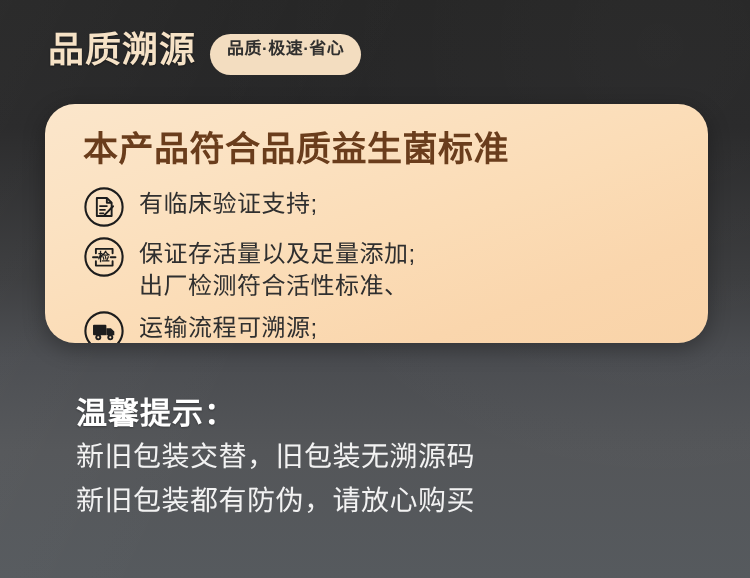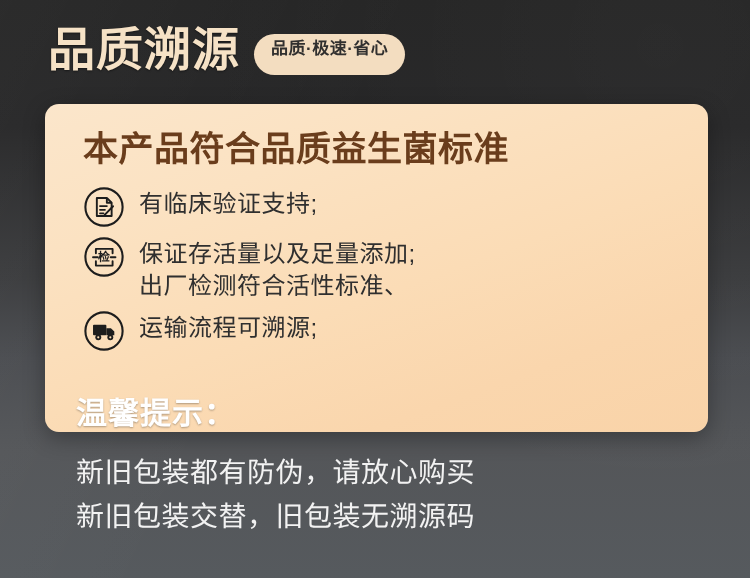--- a/index.html
+++ b/index.html
@@ -43,21 +43,21 @@
   
   .header {
     position: absolute;
     left: 48px;
     top: 24px;
     display: flex;
     align-items: center;
     z-index: 3;
   }
   .header-title {
-    font-size: 47px;
+    font-size: 36px;
     line-height: 1;
     font-weight: 700;
     letter-spacing: 1px;
     color: #f6e2c6;
     white-space: nowrap;
     text-shadow: 0 1px 2px rgba(0,0,0,0.45);
   }
   .header-badge {
     margin-left: 14px;
     margin-top: 10px;
@@ -71,22 +71,22 @@
     letter-spacing: 0.5px;
     white-space: nowrap;
   }
 
   
   .card {
     position: absolute;
     left: 45px;
     top: 104px;
     width: 663px;
-    height: 328px;
-    border-radius: 14px;
+    height: 239px;
+    border-radius: 30px;
     background:
       linear-gradient(160deg,
         #fbe6cb 0%,
         #fbe2c2 26%,
         #fbdcb6 55%,
         #fad6ad 78%,
         #f9d3a8 100%);
     box-shadow: 0 6px 22px rgba(0,0,0,0.30);
     z-index: 2;
     overflow: hidden;
@@ -134,21 +134,21 @@
 
   
   .notice {
     position: absolute;
     left: 76px;
     top: 398px;
     z-index: 3;
     width: 640px;
   }
   .notice-title {
-    margin: 0 0 22px 0;
+    margin: 0 0 6px 0;
     font-size: 31px;
     line-height: 1;
     font-weight: 700;
     color: #ffffff;
     letter-spacing: 1px;
     text-shadow: 0 1px 2px rgba(0,0,0,0.30);
     white-space: nowrap;
   }
   .notice-line {
     display: block;
@@ -225,17 +225,17 @@
         <span class="feature-text">
           <span class="line">运输流程可溯源;</span>
         </span>
       </li>
 
     </ul>
   </div>
 
   <div class="notice">
     <div class="notice-title">温馨提示：</div>
+    <span class="notice-line">新旧包装交替，旧包装无溯源码</span>
     <span class="notice-line">新旧包装都有防伪，请放心购买</span>
-    <span class="notice-line">新旧包装交替，旧包装无溯源码</span>
   </div>
 
 </div>
 
 </body></html>

